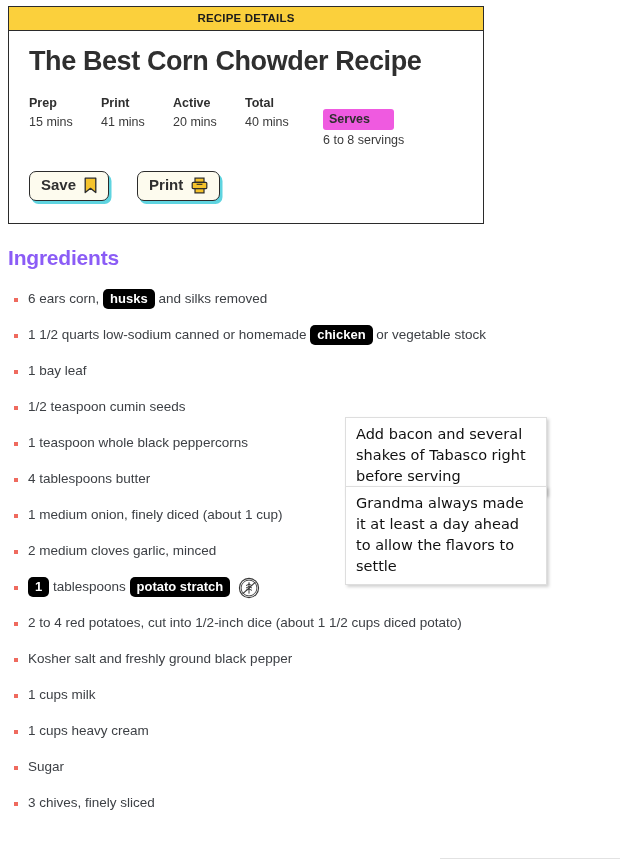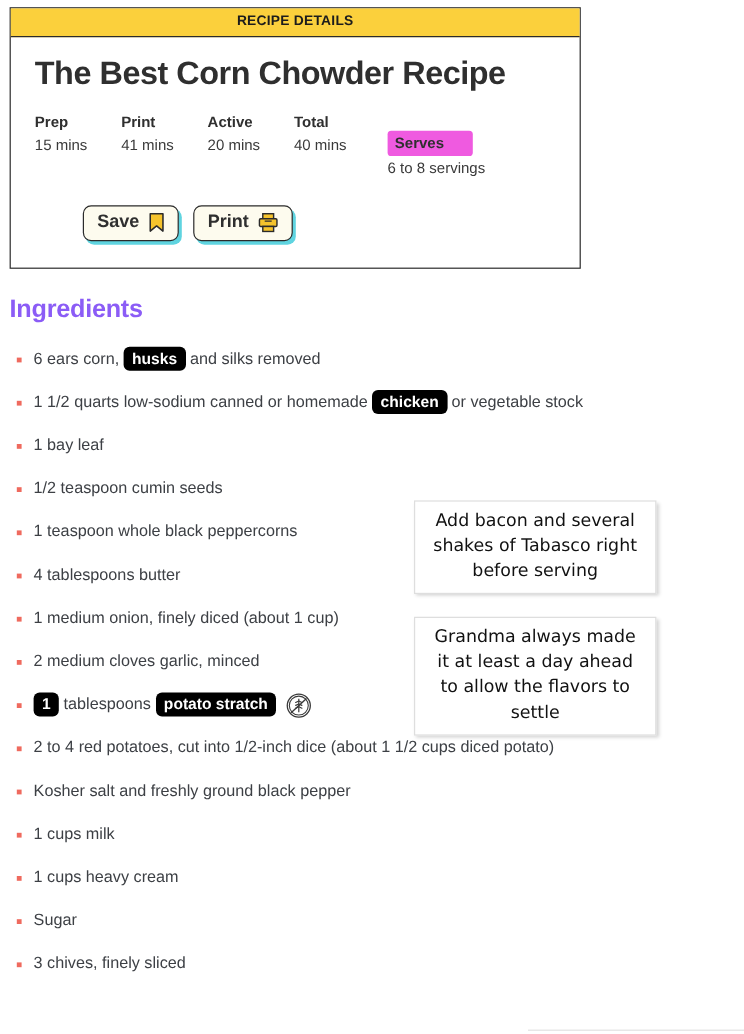--- a/index.html
+++ b/index.html
@@ -74,21 +74,21 @@
     padding: 2px 24px 2px 6px;
     border-radius: 3px;
   }
   .meta-value {
     font-size: 12.5px;
     color: #3a3a3a;
     line-height: 1.45;
     margin-top: 1px;
   }
 
-  .btn-row { display: flex; gap: 12px; margin-left: 40px; }
+  .btn-row { display: flex; gap: 28px; }
   .btn {
     background: #FDFBEE;
     border: 1.5px solid #2b2b2b;
     border-radius: 7px;
     box-shadow: 2.5px 3px 0 0 #5fd4e0;
     padding: 5px 11px 6px 11px;
     font-size: 15px;
     font-weight: bold;
     color: #2f2f2f;
     display: inline-flex;
@@ -152,30 +152,29 @@
     vertical-align: -8px;
     margin-left: 8px;
   }
 
   
   .note {
     position: absolute;
     background: #ffffff;
     border: 1px solid #dedede;
     box-shadow: 2px 2px 3px rgba(0,0,0,0.18);
-    text-align: center;
     font-family: "DejaVu Sans", sans-serif;
     font-size: 14.5px;
     color: #111111;
     line-height: 21px;
     padding: 6px 10px 7px 10px;
     box-sizing: border-box;
   }
   #note-1 { left: 345px; top: 417px; width: 202px; }
-  #note-2 { left: 345px; top: 514px; width: 202px; }
+  #note-2 { left: 345px; top: 486px; width: 202px; }
 
   .bottom-rule {
     position: absolute;
     left: 440px;
     top: 858px;
     width: 180px;
     height: 1px;
     background: #e2e2e2;
   }
 </style>

